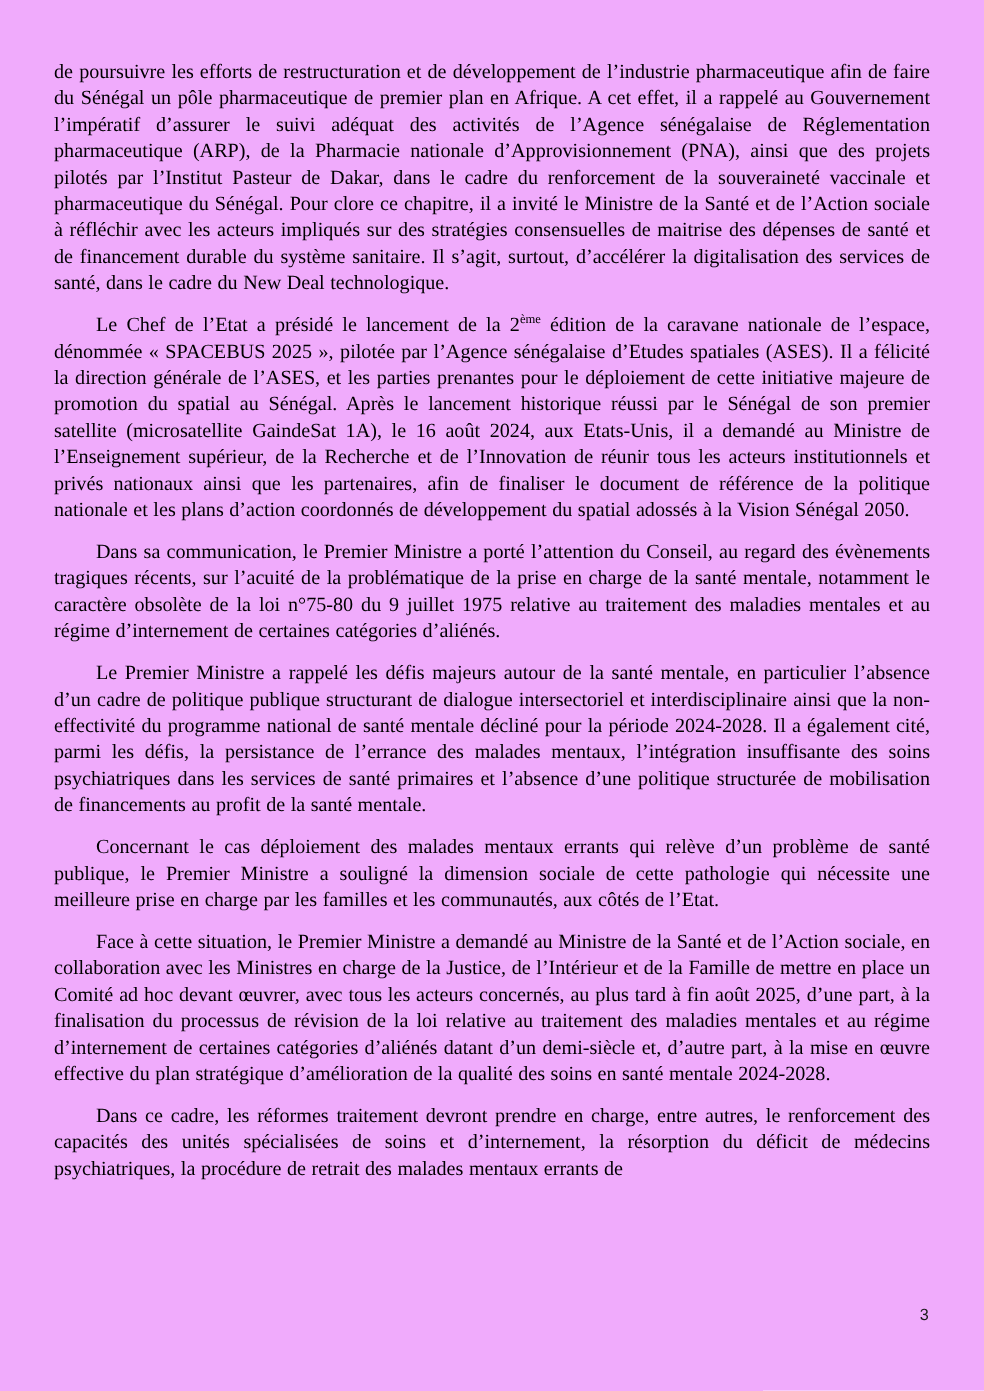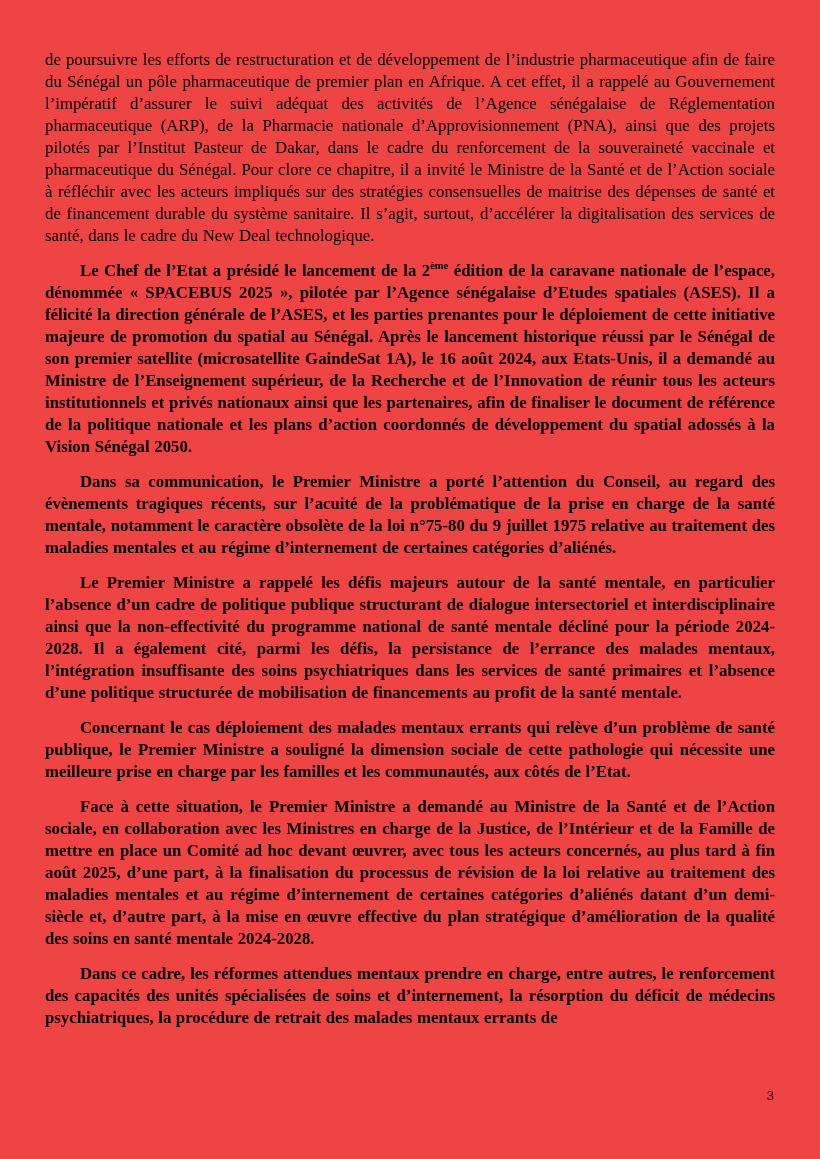--- a/index.html
+++ b/index.html
@@ -4,42 +4,41 @@
 <style>
   html, body {
     margin: 0;
     padding: 0;
     background: #ffffff;
   }
   .page {
     position: relative;
     width: 820px;
     height: 1159px;
-    background: #ef4444;
+    background: #f0abfc;
     box-sizing: border-box;
     overflow: hidden;
     font-family: "Liberation Serif", "DejaVu Serif", serif;
     color: #000000;
   }
   .content {
     position: absolute;
     top: 49px;
     left: 45px;
     width: 730px;
   }
   .para {
     margin: 0 0 13px 0;
     font-size: 16.8px;
     line-height: 22px;
     text-align: justify;
     word-spacing: 0.4px;
   }
   .para.indent {
     text-indent: 35px;
-    font-weight: bold;
   }
   .para sup {
     font-size: 10.5px;
     line-height: 0;
     vertical-align: super;
   }
   .page-number {
     position: absolute;
     top: 1088px;
     right: 46px;
@@ -53,16 +52,16 @@
 <body>
 
 <div class="page">
   <div class="content">
       <p class="para"><span>de poursuivre les efforts de restructuration et de développement de l’industrie pharmaceutique afin de faire du Sénégal un pôle pharmaceutique de premier plan en Afrique. A cet effet, il a rappelé au Gouvernement l’impératif d’assurer le suivi adéquat des activités de l’Agence sénégalaise de Réglementation pharmaceutique (ARP), de la&nbsp;Pharmacie nationale d’Approvisionnement (PNA), ainsi que des projets pilotés par l’Institut Pasteur de Dakar, dans le cadre du renforcement de la souveraineté vaccinale et pharmaceutique du Sénégal. Pour clore ce chapitre, il a invité le Ministre de la Santé et de l’Action sociale à réfléchir avec les acteurs impliqués sur des stratégies consensuelles de maitrise des dépenses de santé et de financement durable du système sanitaire. Il s’agit, surtout, d’accélérer la digitalisation des services de santé, dans le cadre du New Deal technologique.</span></p>
       <p class="para indent"><span>Le Chef de l’Etat a présidé le lancement de la 2</span><sup>ème</sup><span> édition de la caravane nationale de l’espace, dénommée «&nbsp;SPACEBUS 2025&nbsp;», pilotée par l’Agence sénégalaise d’Etudes spatiales (ASES). Il a félicité la direction générale de l’ASES, et les parties prenantes pour le déploiement de cette initiative majeure de promotion du spatial au Sénégal. Après le lancement historique réussi par le Sénégal de son premier satellite (microsatellite GaindeSat 1A), le 16 août 2024, aux Etats-Unis, il a demandé au Ministre de l’Enseignement supérieur, de la Recherche et de l’Innovation de réunir tous les acteurs institutionnels et privés nationaux ainsi que les partenaires, afin de finaliser le document de référence de la politique nationale et les plans d’action coordonnés de développement du spatial adossés à la Vision Sénégal 2050.</span></p>
       <p class="para indent"><span>Dans sa communication, le Premier Ministre a porté l’attention du Conseil, au regard des évènements tragiques récents, sur l’acuité de la problématique de la prise en charge de la santé mentale, notamment le caractère obsolète de la loi n°75-80 du 9 juillet 1975 relative au traitement des maladies mentales et au régime d’internement de certaines catégories d’aliénés.</span></p>
       <p class="para indent"><span>Le Premier Ministre a rappelé les défis majeurs autour de la santé mentale, en particulier l’absence d’un cadre de politique publique structurant de dialogue intersectoriel et interdisciplinaire ainsi que la non-effectivité du programme national de santé mentale décliné pour la période 2024-2028. Il a également cité, parmi les défis, la persistance de l’errance des malades mentaux, l’intégration insuffisante des soins psychiatriques dans les services de santé primaires et l’absence d’une politique structurée de mobilisation de financements au profit de la santé mentale.</span></p>
       <p class="para indent"><span>Concernant le cas déploiement des malades mentaux errants qui relève d’un problème de santé publique, le Premier Ministre a souligné la dimension sociale de cette pathologie qui nécessite une meilleure prise en charge par les familles et les communautés, aux côtés de l’Etat.</span></p>
       <p class="para indent"><span>Face à cette situation, le Premier Ministre a demandé au Ministre de la Santé et de l’Action sociale, en collaboration avec les Ministres en charge de la Justice, de l’Intérieur et de la Famille de mettre en place un Comité ad hoc devant œuvrer, avec tous les acteurs concernés, au plus tard à fin août 2025, d’une part, à la finalisation du processus de révision de la loi relative au traitement des maladies mentales et au régime d’internement de certaines catégories d’aliénés datant d’un demi-siècle et, d’autre part, à la mise en œuvre effective du plan stratégique d’amélioration de la qualité des soins en santé mentale 2024-2028.</span></p>
-      <p class="para indent"><span>Dans ce cadre, les réformes attendues mentaux prendre en charge, entre autres, le renforcement des capacités des unités spécialisées de soins et d’internement, la résorption du déficit de médecins psychiatriques, la procédure de retrait des malades mentaux errants de</span></p>
+      <p class="para indent"><span>Dans ce cadre, les réformes traitement devront prendre en charge, entre autres, le renforcement des capacités des unités spécialisées de soins et d’internement, la résorption du déficit de médecins psychiatriques, la procédure de retrait des malades mentaux errants de</span></p>
     </div>
   <div class="page-number">3</div>
 </div>
 
 </body></html>

